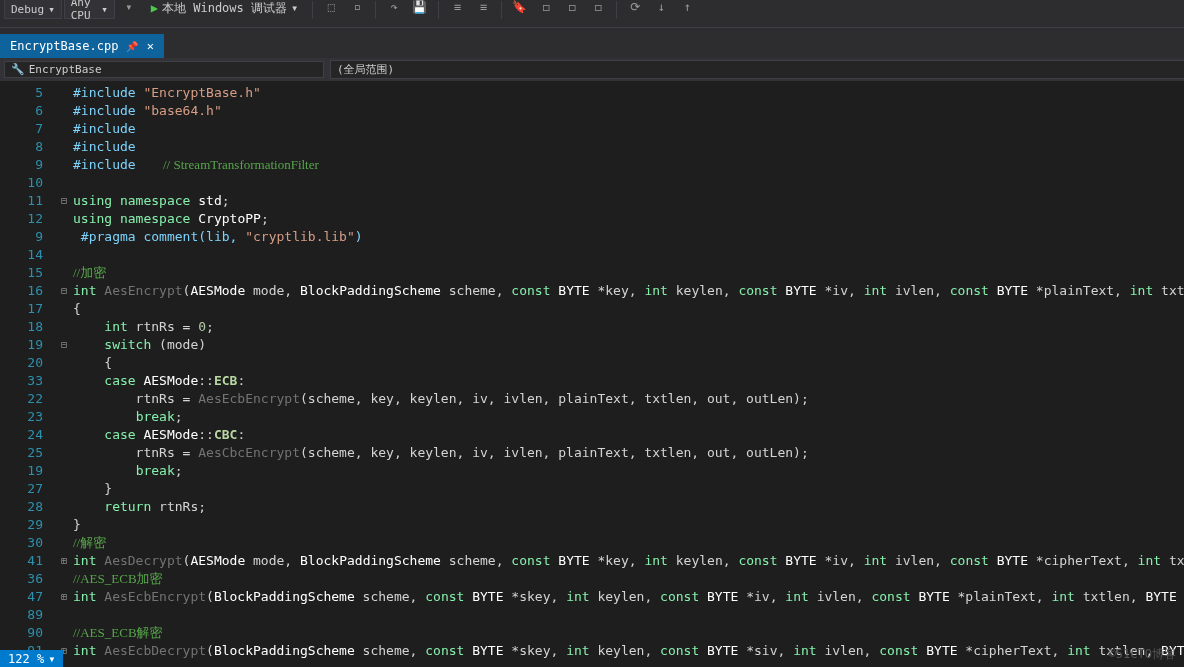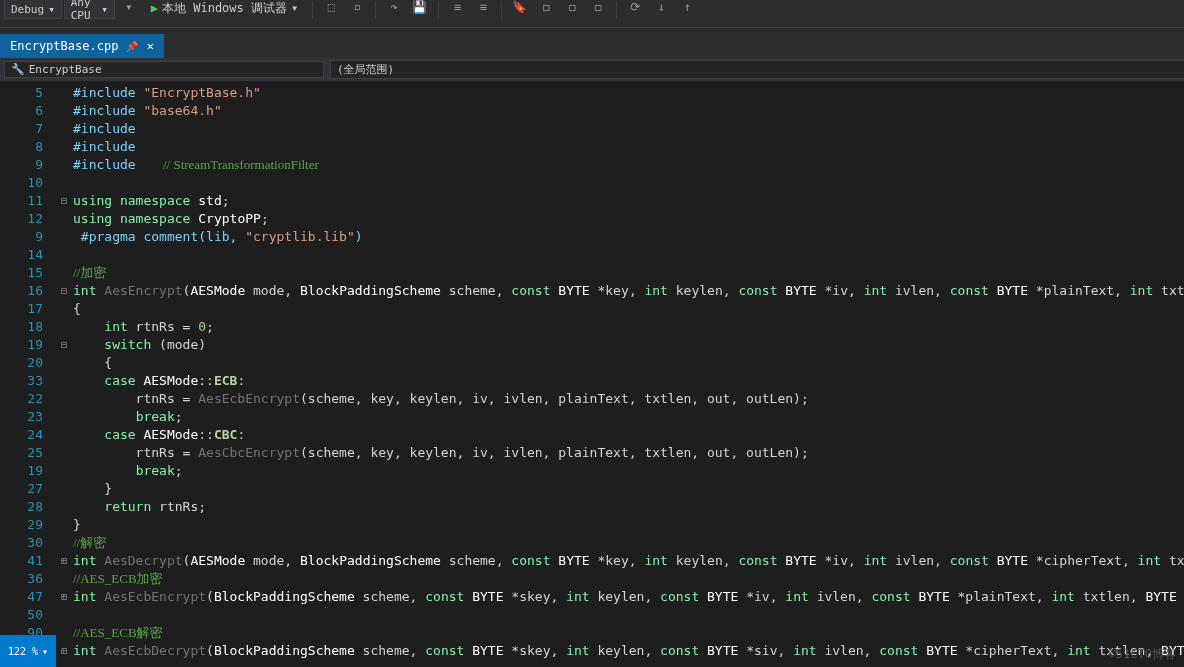--- a/index.html
+++ b/index.html
@@ -26,21 +26,21 @@
 .code { flex:1; background:#1e1e1e; line-height:18px; padding-top:2px; white-space:pre; overflow:hidden; color:#d4d4d4; }
 .code div { height:18px; }
 .kw { color:#86efac; }
 .type { color:#ffffff; }
 .str { color:#d69d85; }
 .cmt { color:#57a64a;font-family:Liberation Serif, serif; }
 .num { color:#b5cea8; }
 .enum { color:#b8d7a3;font-weight:bold; }
 .func { color:#737373; }
 .scope { color:#7dd3fc; }
-.status-bar { background:#007acc; height:32px; display:flex; align-items:center; padding:0 8px; font-size:10px; color:#fff; position:absolute; bottom:0; left:0; }
+.status-bar { background:#007acc; height:17px; display:flex; align-items:center; padding:0 8px; font-size:12px; color:#fff; position:absolute; bottom:0; left:0; }
 .watermark { position:absolute; right:8px; bottom:4px; color:#555; font-size:12px; }
 </style>
 </head>
 <body>
 
 <div class="toolbar">
   <div class="dropdown">
       <span>Debug</span>
       <span>▾</span>
     </div>
@@ -117,21 +117,21 @@
           <div>24</div>
           <div>25</div>
           <div>19</div>
           <div>27</div>
           <div>28</div>
           <div>29</div>
           <div>30</div>
           <div>41</div>
           <div>36</div>
           <div>47</div>
-          <div>50</div>
+          <div>89</div>
           <div>90</div>
           <div>91</div>
           <div>130</div>
         </div>
       <div class="fold-gutter" id="foldg">
           <div></div>
           <div></div>
           <div></div>
           <div></div>
           <div></div>

